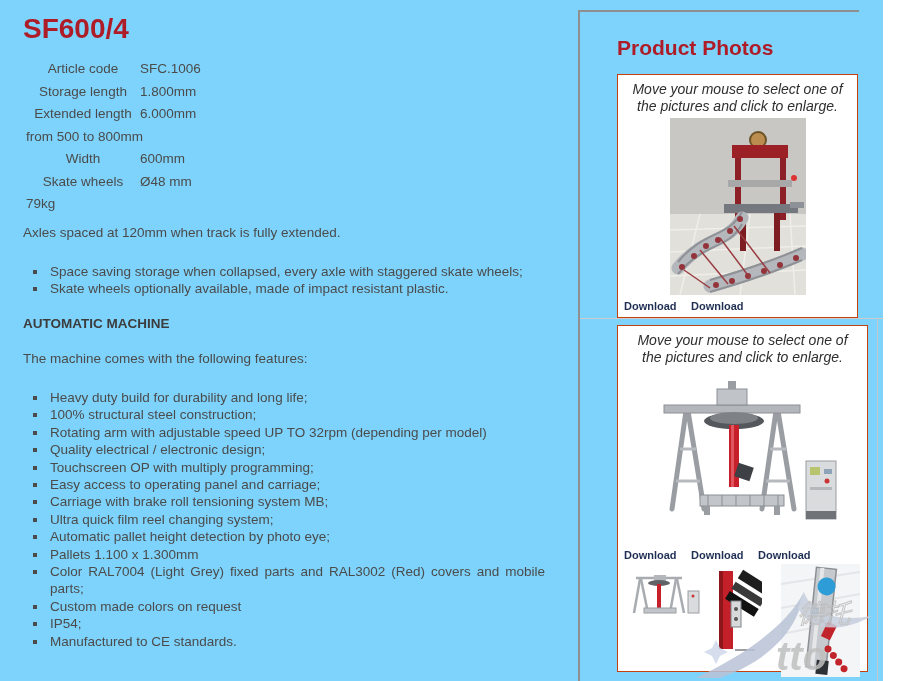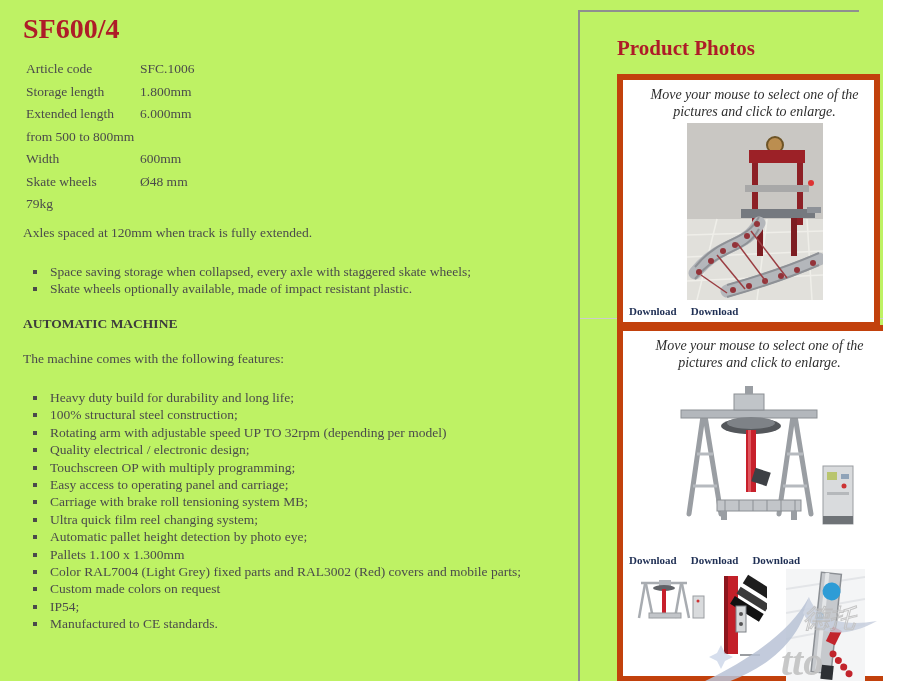--- a/index.html
+++ b/index.html
@@ -1,23 +1,23 @@
 <!DOCTYPE html>
 <html><head>
 <meta charset="utf-8">
 <style>
   html,body{margin:0;padding:0;background:#fff;}
-  #canvas{position:relative;width:883px;height:681px;background:#bef264;overflow:hidden;
-          font-family:Liberation Serif, serif;color:#4b4b4b;}
+  #canvas{position:relative;width:883px;height:681px;background:#7dd3fc;overflow:hidden;
+          font-family:Liberation Sans, sans-serif;color:#4b4b4b;}
 
   
   .page-title{position:absolute;left:23px;top:14px;font-size:28px;line-height:30px;
               font-weight:bold;color:#ae1c28;}
   .spec-table{position:absolute;left:26px;top:58px;font-size:13.5px;}
-  .spec-row{display:flex;line-height:22.5px;}
+  .spec-row{display:flex;line-height:22.5px;text-align:center;}
   .spec-label{width:114px;flex:0 0 114px;}
   .spec-value{white-space:nowrap;}
   .para{position:absolute;left:23px;width:522px;font-size:13.5px;line-height:17.5px;}
   #intro{top:224px;}
   .subheading{position:absolute;left:23px;top:315px;font-size:13.5px;line-height:17.5px;
               font-weight:bold;color:#3c3c3c;}
   #features-intro{top:350px;}
   ul.blist{position:absolute;left:23px;margin:0;padding:0 0 0 25px;width:497px;
            font-size:13.5px;line-height:17.4px;list-style-type:square;}
   ul.blist li{text-align:justify;padding-left:2px;}
@@ -25,21 +25,21 @@
   #features{top:389px;}
 
   
   .v-rule{position:absolute;left:578px;top:10px;width:2px;height:671px;background:#8f8f8f;}
   .card1-topline{position:absolute;left:578px;top:10px;width:281px;height:2px;background:#8f8f8f;}
   .separator{position:absolute;left:580px;top:318px;width:321px;height:1px;background:#cccccc;}
   .card2-rightline{position:absolute;left:877px;top:319px;width:1px;height:362px;background:#c6c6c6;}
   .panel-title{position:absolute;left:617px;top:36px;font-size:21px;line-height:24px;
                font-weight:bold;color:#ae1c28;}
 
-  .photo-box{position:absolute;background:#fff;border:6px solid #c2410c;text-align:center;padding-left:12px;}
+  .photo-box{position:absolute;background:#fff;border:1px solid #c2410c;text-align:center;}
   #box1{left:617px;top:74px;width:239px;height:242px;}
   #box2{left:617px;top:325px;width:249px;height:345px;overflow:visible;}
   .instruction{font-style:italic;font-size:14px;line-height:17px;color:#2e2e2e;
                margin:6px 8px 0 8px;}
   .main-photo{display:block;margin:3px auto 0 auto;}
   .dl-row{position:absolute;left:6px;bottom:3px;text-align:left;white-space:nowrap;}
   #box2 .dl-row{bottom:auto;top:219px;}
   .dl-link{font-size:11px;font-weight:bold;color:#1f2f54;text-decoration:none;
            margin-right:10px;display:inline-block;}
   .thumb{position:absolute;cursor:pointer;}

